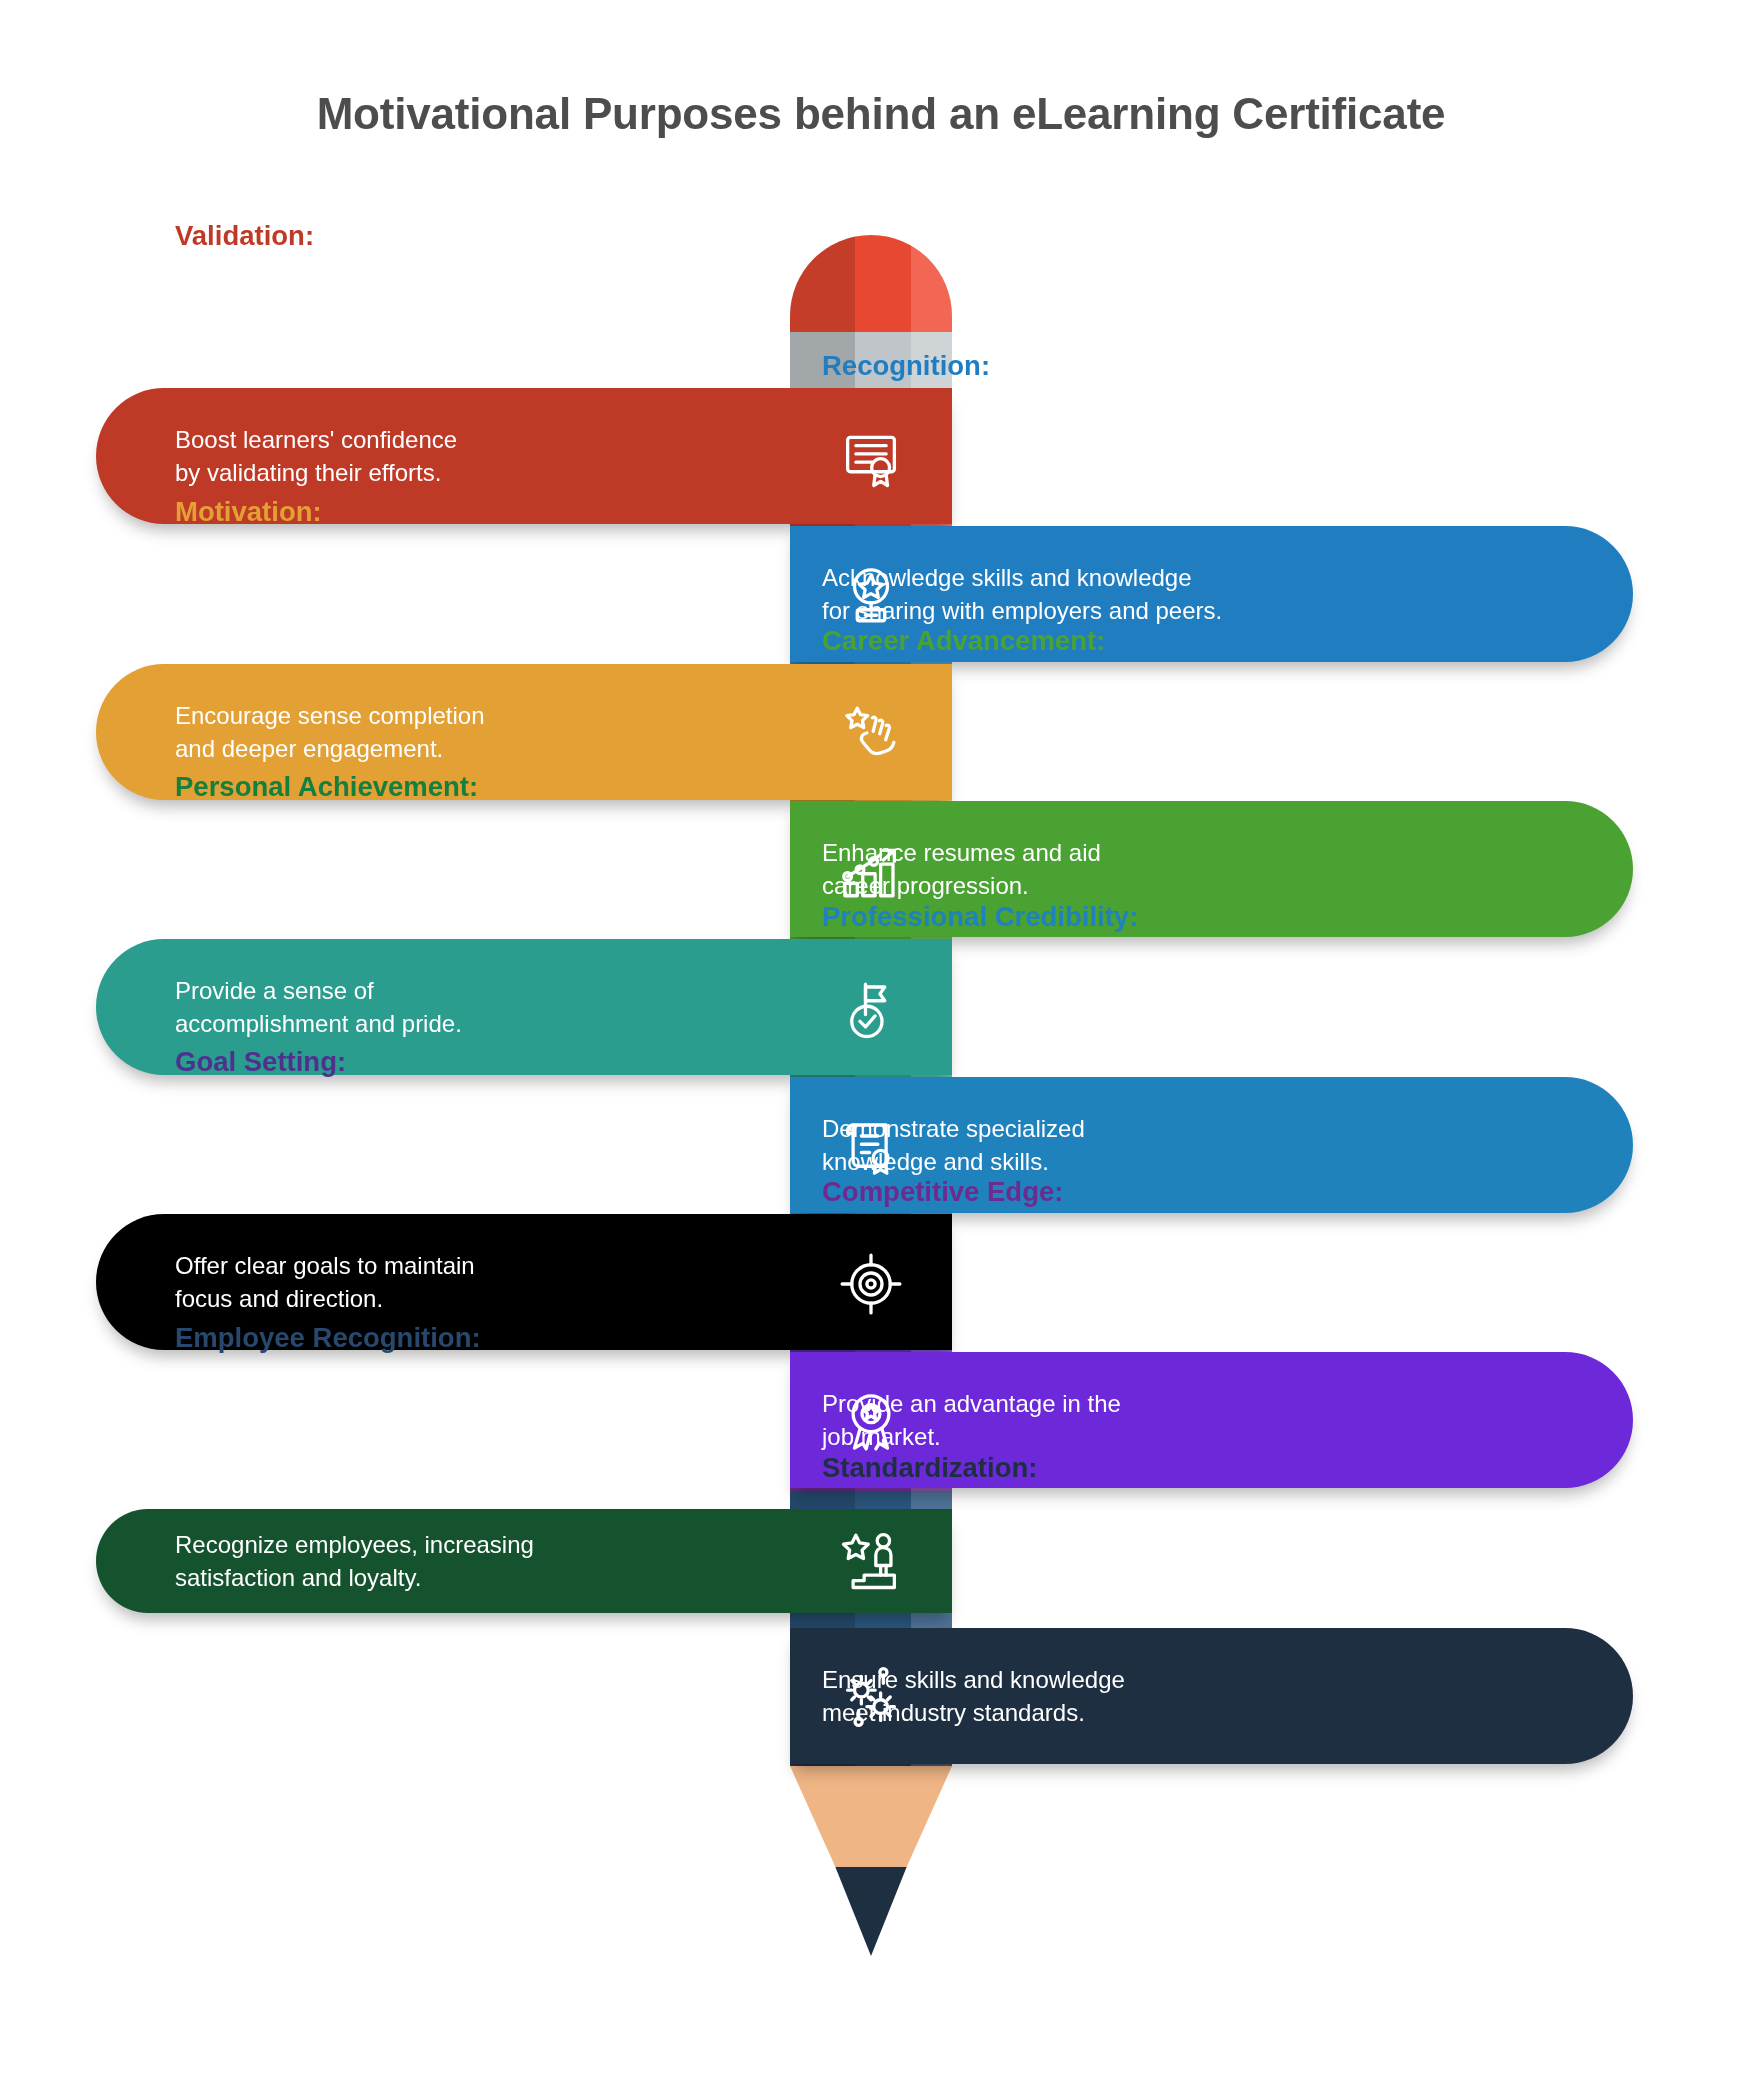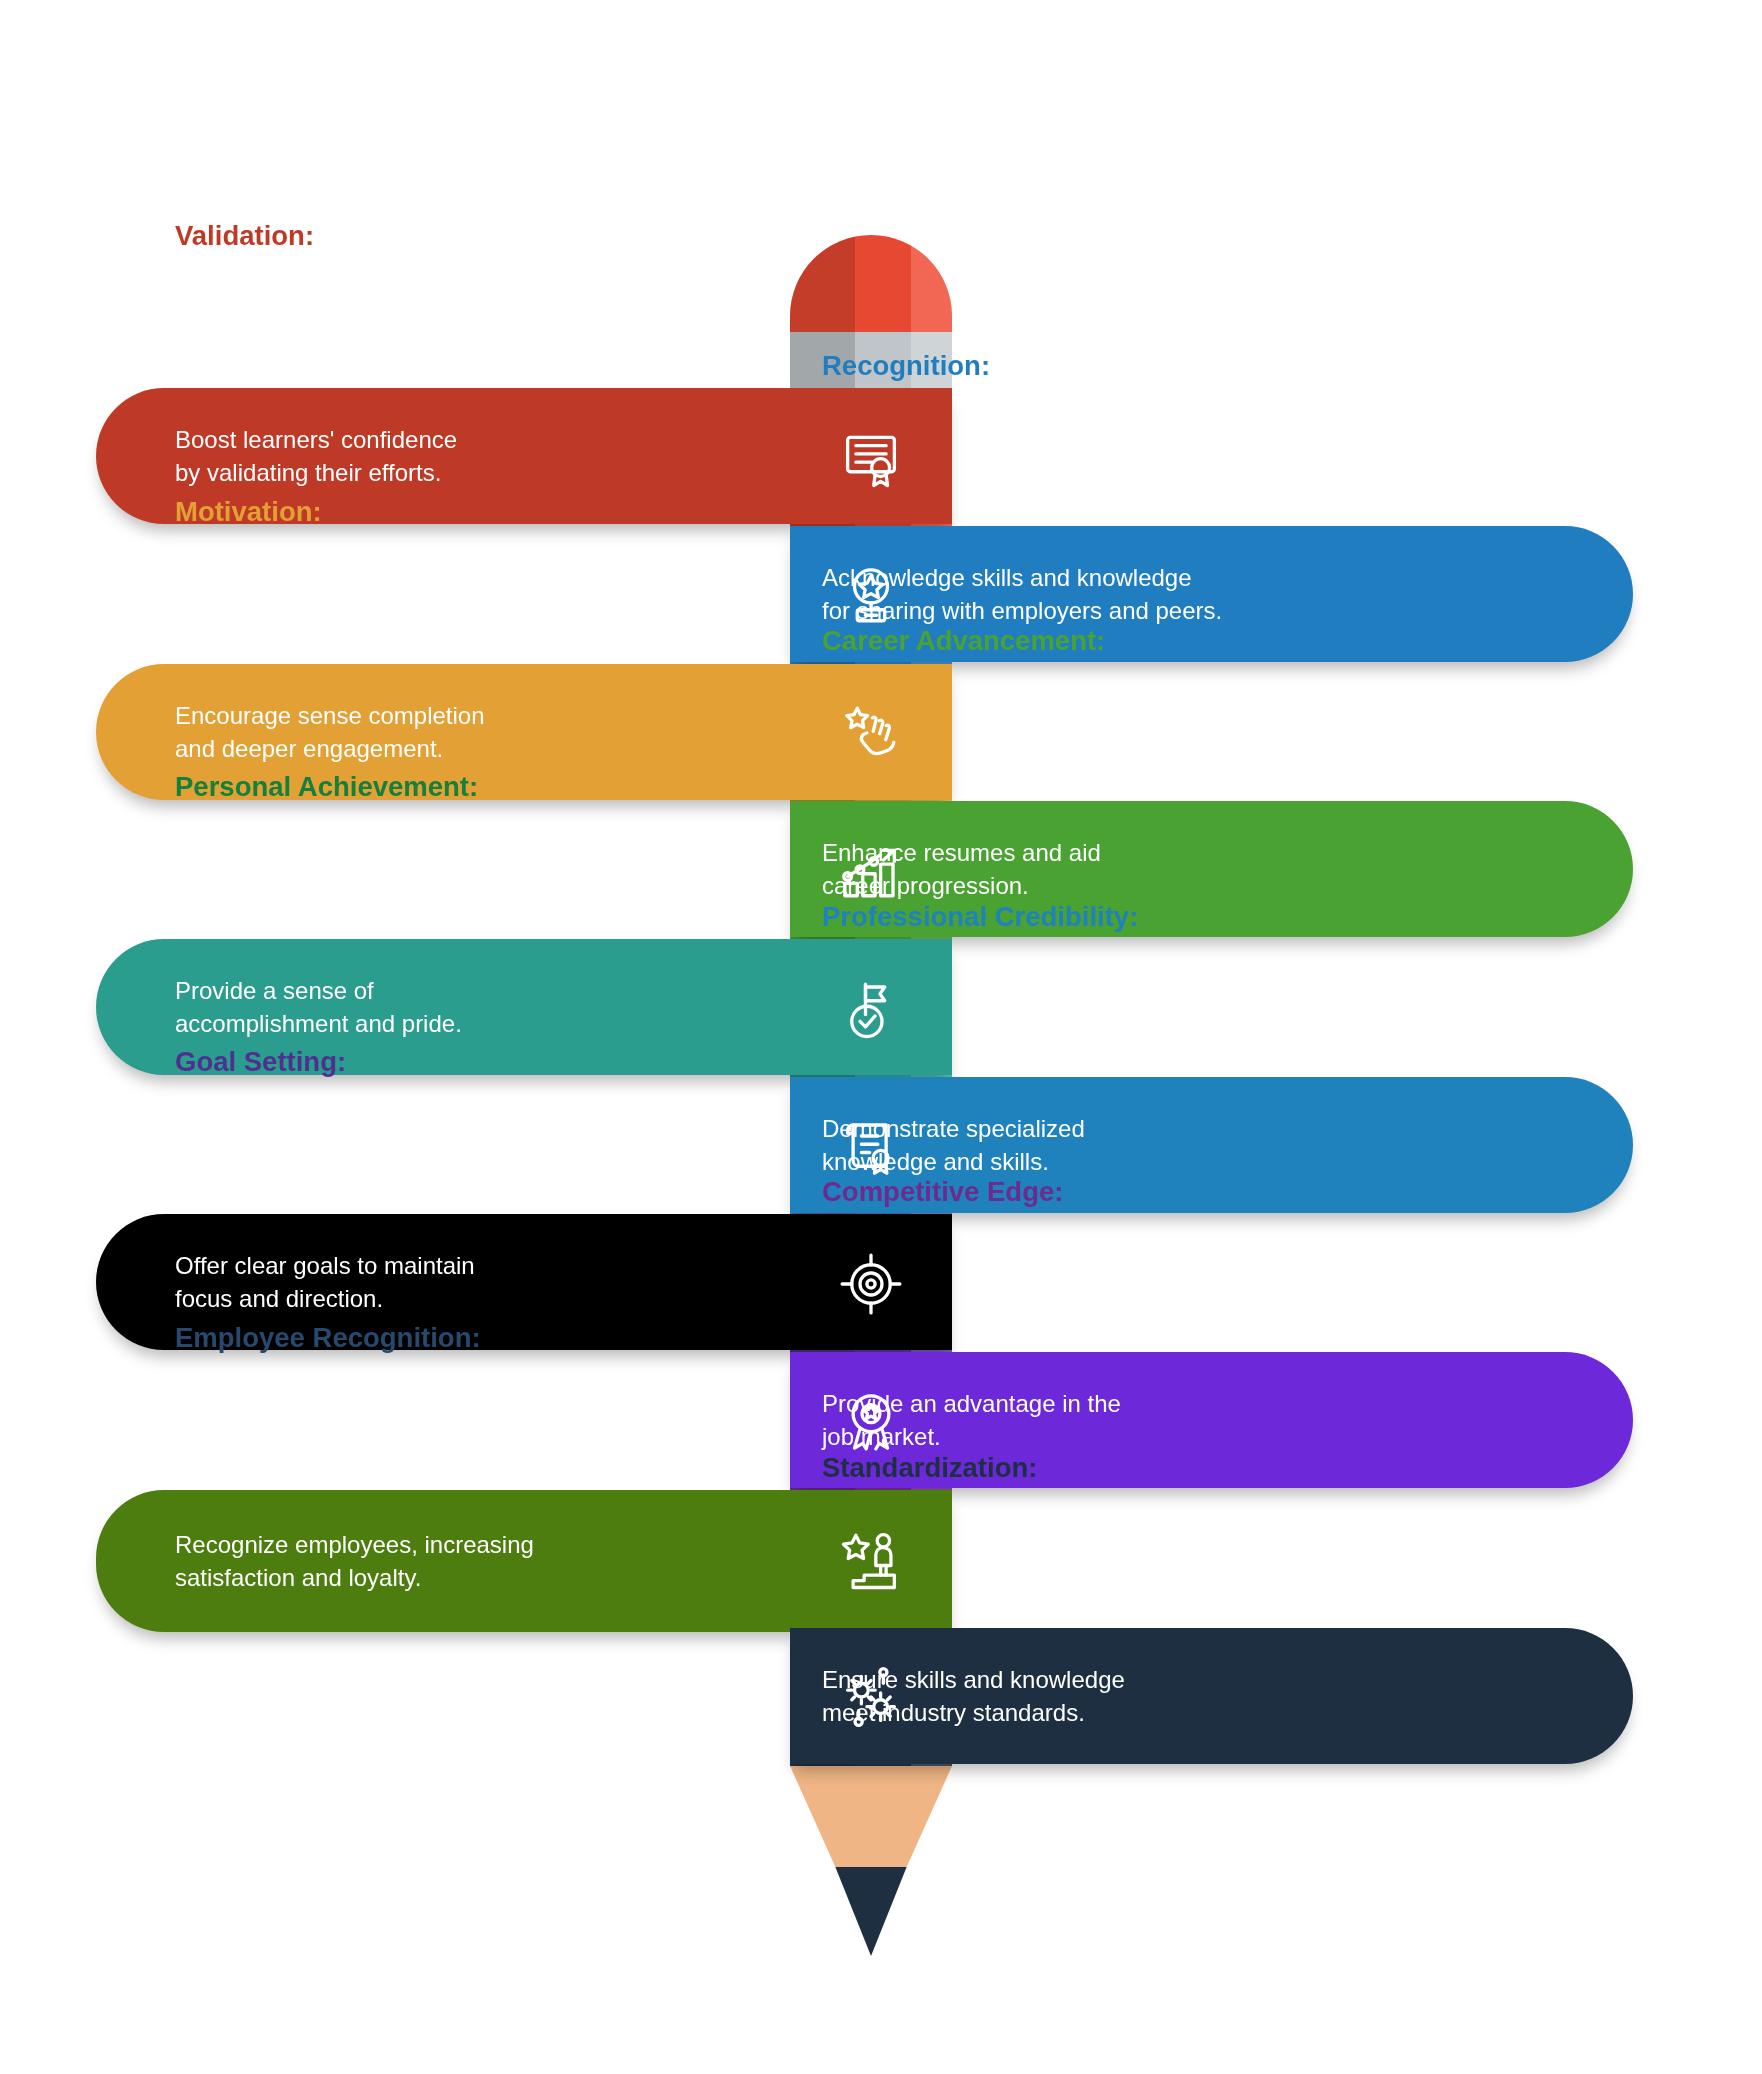--- a/index.html
+++ b/index.html
@@ -74,20 +74,21 @@
   .item.left .label { left:79px; bottom:136px; }
   .item.right .card { right:0; border-radius:0 68px 68px 0; justify-content:flex-start; }
   .item.right .card .desc { padding-left:32px; }
   .item.right .label { left:32px; bottom:144px; }
 </style>
 </head>
 <body>
 
 <div id="stage">
 
+  <div class="title">Motivational Purposes behind an eLearning Certificate</div>
 
   <div class="pencil">
     <div class="pencil-eraser" style="background: rgb(239, 75, 51);">
       <div class="tone">
           <i></i>
           <i></i>
           <i></i>
         </div>
     </div>
     <div class="pencil-ferrule" style="background: rgb(198, 204, 208);">
@@ -319,21 +320,21 @@
       </div>
       <div class="item right" style="top: 1352px; left: 790px; width: 843px;">
     <div class="label" style="color:#6d2a8f">Competitive Edge:</div>
     <div class="card" style="background:#6d28d9; width:100%; height:136px;">
       <div class="desc">Provide an advantage in the
 job market.</div>
     </div>
       </div>
       <div class="item left" style="top: 1490px; left: 96px; width: 856px;">
     <div class="label" style="color:#26496d">Employee Recognition:</div>
-    <div class="card" style="background:#4d7c0f; width:100%; height:142px;">
+    <div class="card" style="background:#14532d; width:100%; height:104px;margin-top:19px;">
       <div class="desc">Recognize employees, increasing
 satisfaction and loyalty.</div>
     </div>
       </div>
       <div class="item right" style="top: 1628px; left: 790px; width: 843px;">
     <div class="label" style="color:#1e2f42">Standardization:</div>
     <div class="card" style="background:#1e2f42; width:100%; height:136px;">
       <div class="desc">Ensure skills and knowledge
 meet industry standards.</div>
     </div>

